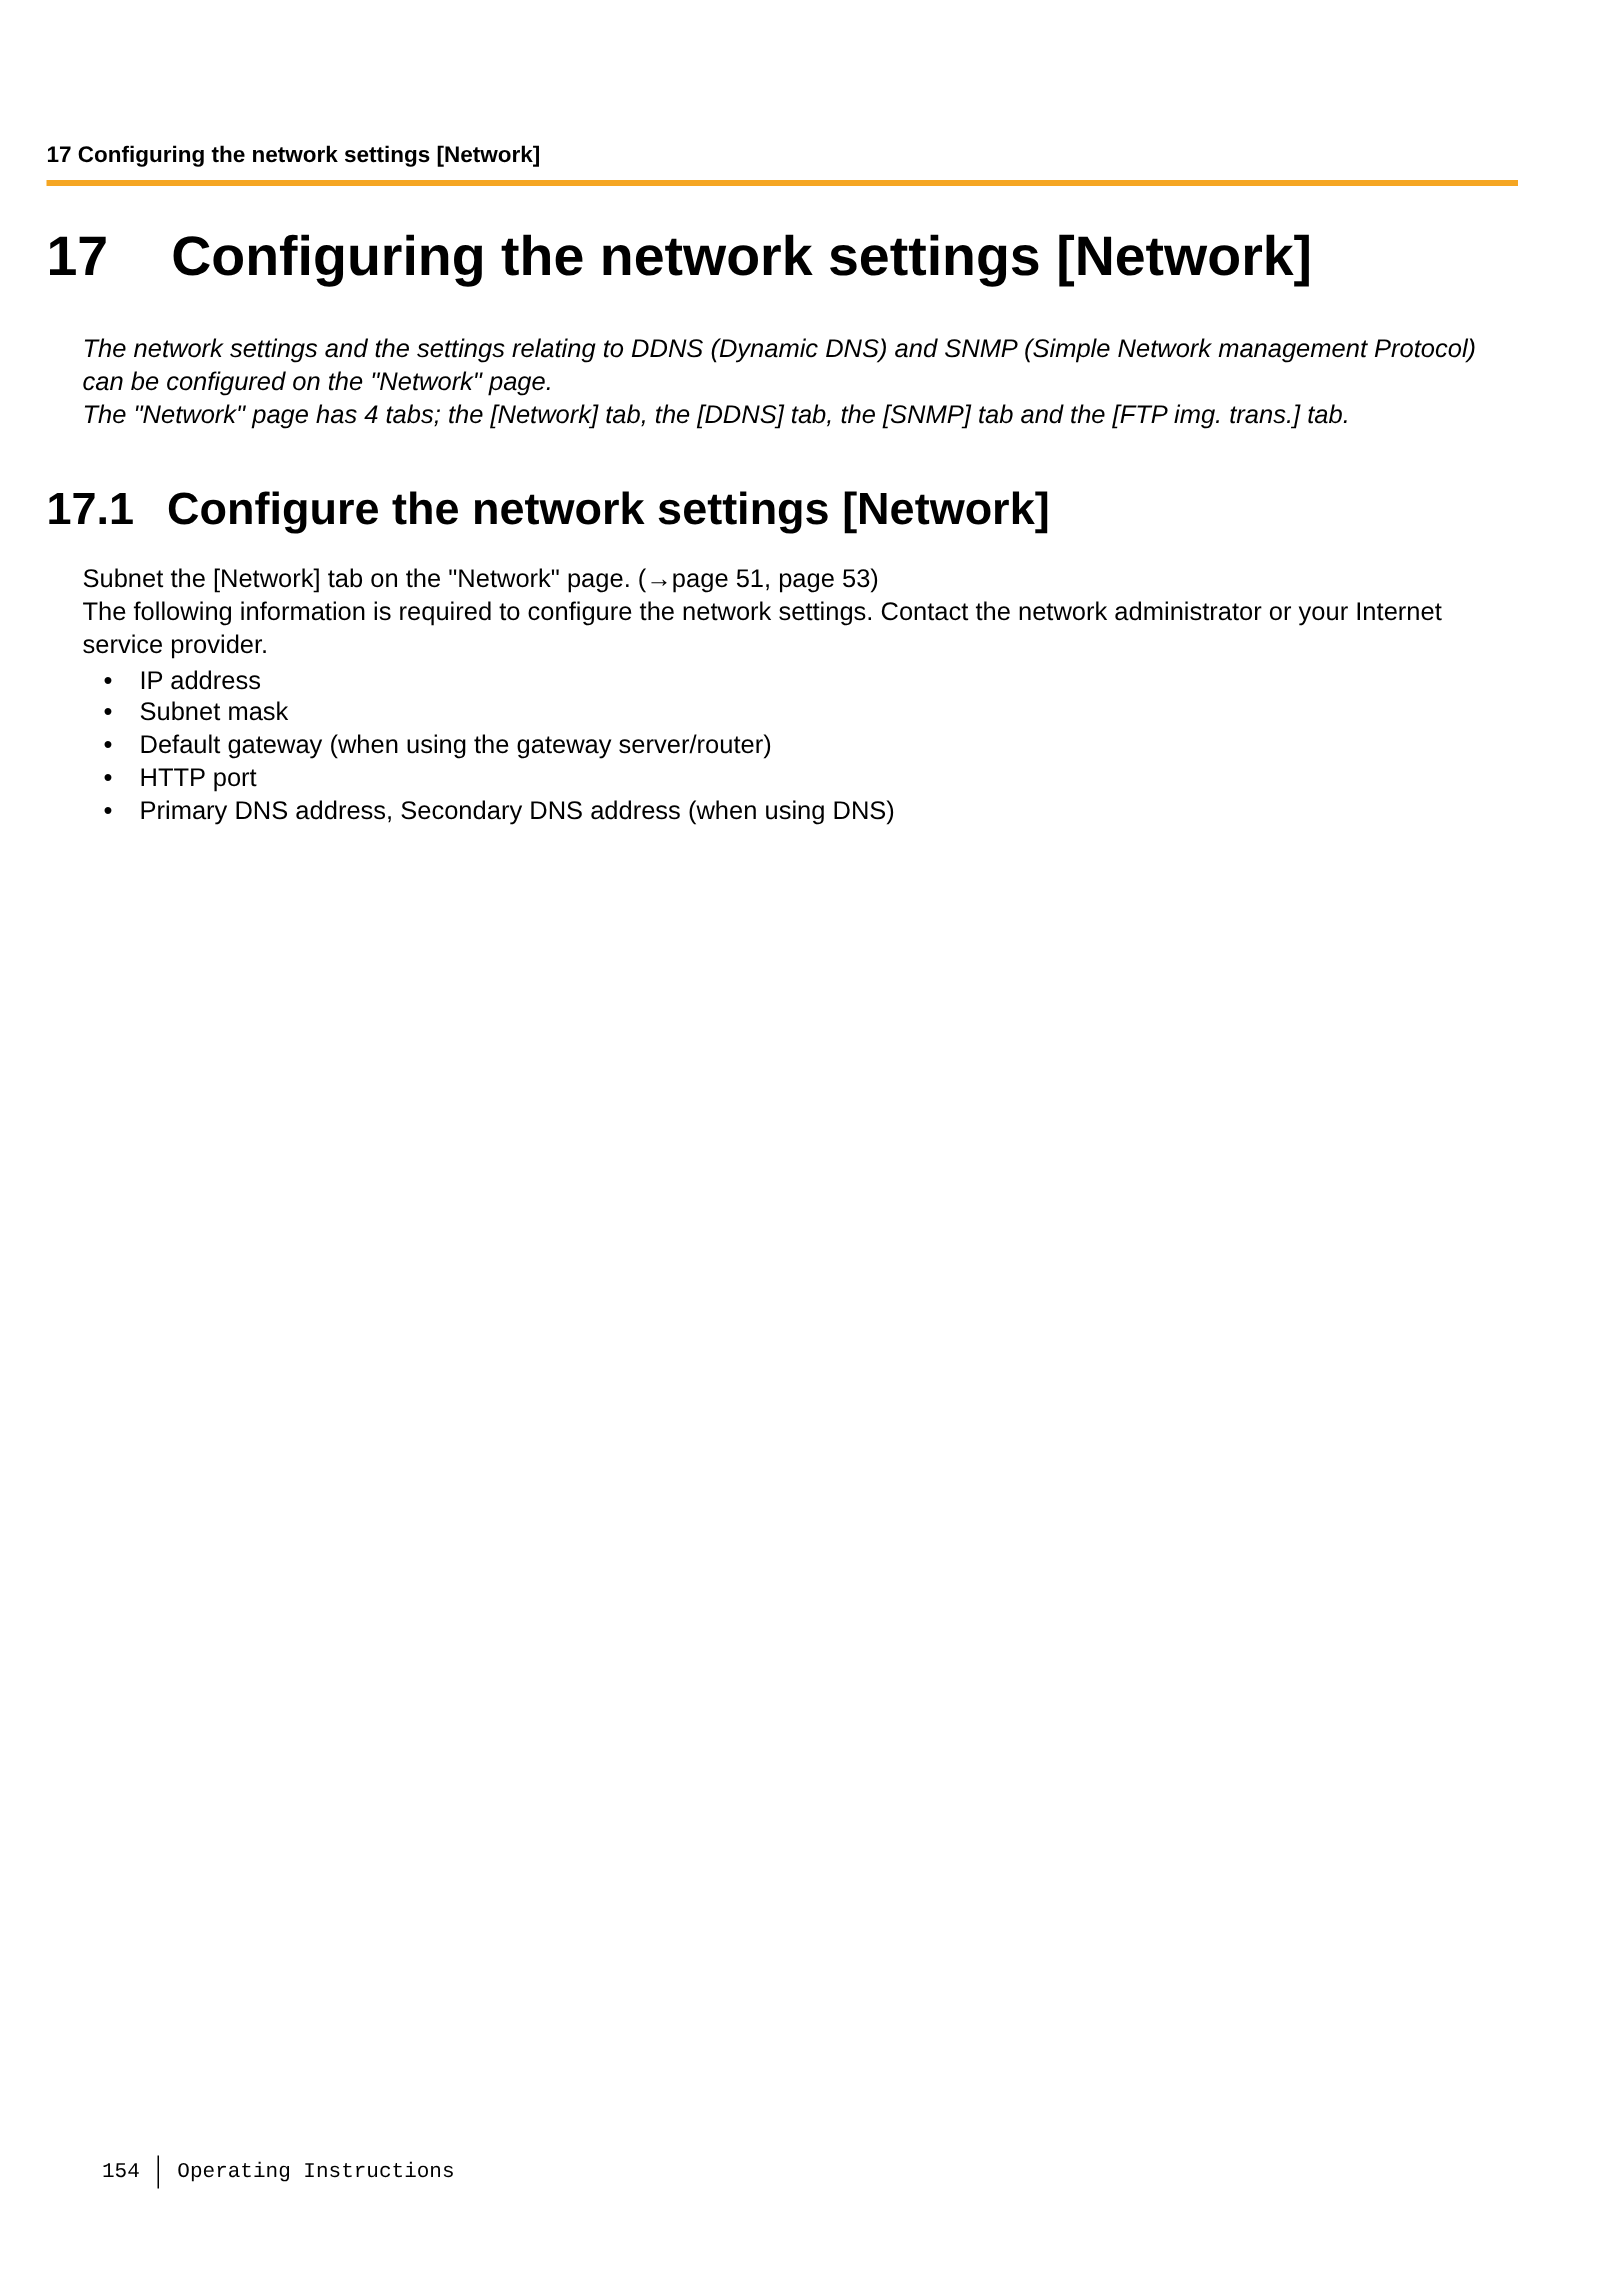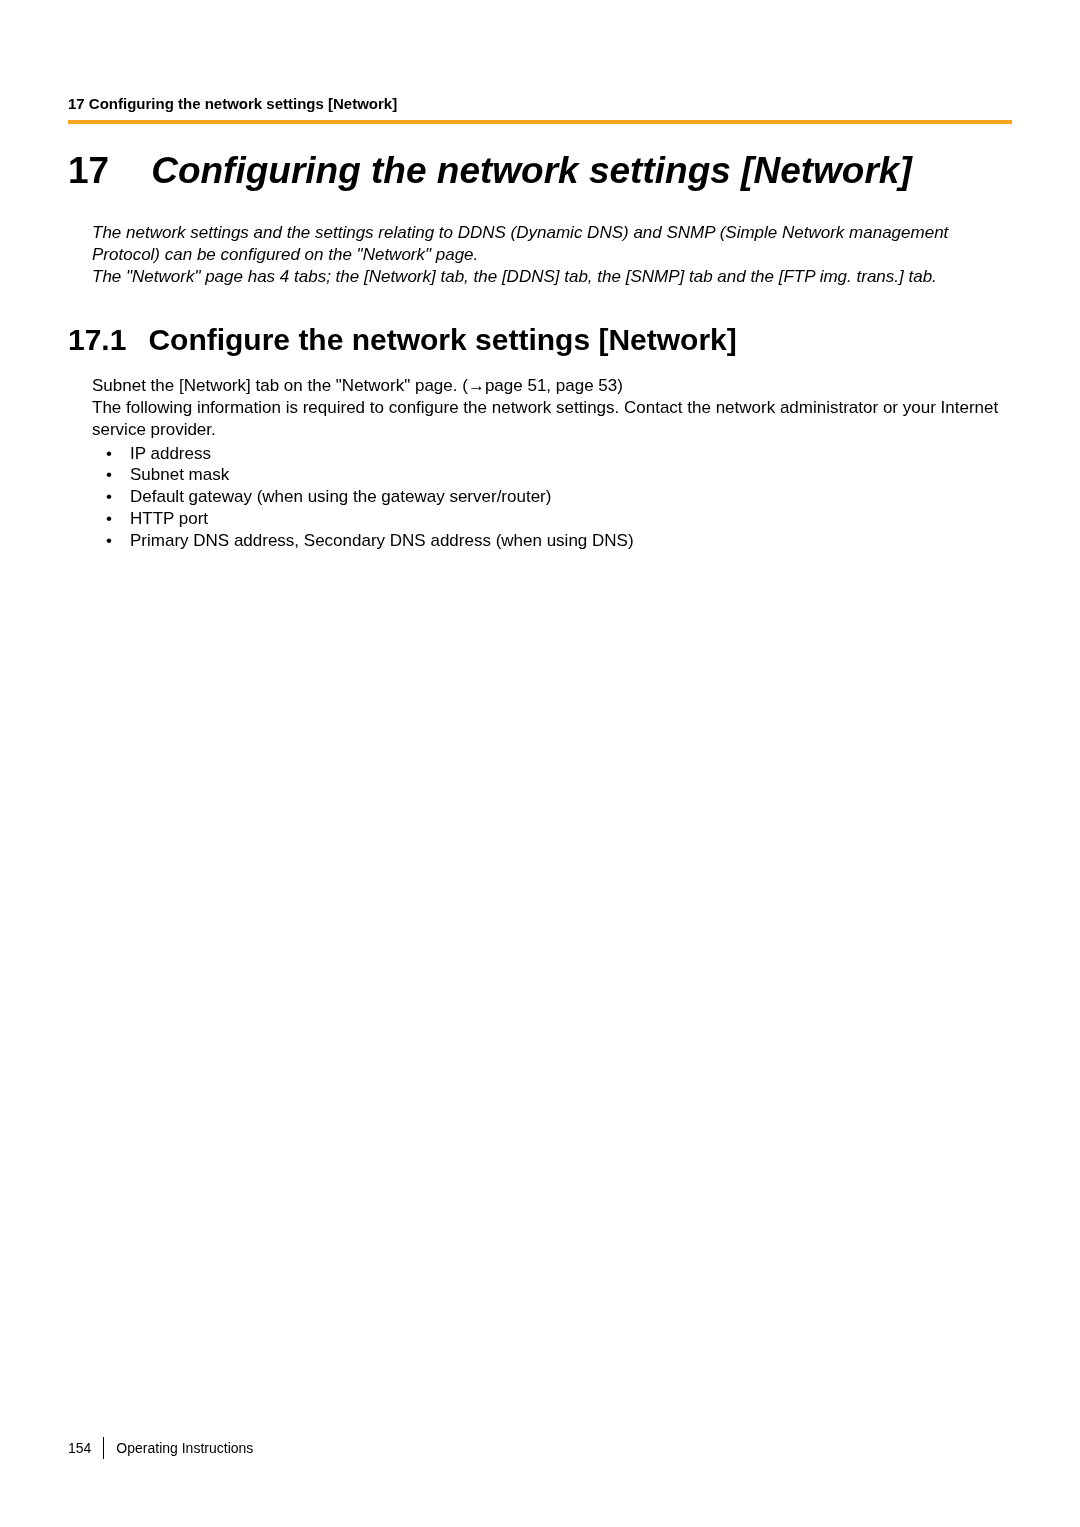--- a/index.html
+++ b/index.html
@@ -9,21 +9,21 @@
     }
     body {
       width: 1080px;
       height: 1527px;
       background: #ffffff;
       font-family: Arial, Helvetica, sans-serif;
       color: #000000;
       position: relative;
     }
     .page {
-      padding: 95px 68px 60px 68px;
+      padding: 95px 68px 60px 31px;
     }
     .running-head {
       font-size: 15px;
       font-weight: bold;
       margin-bottom: 8px;
     }
     .accent-rule {
       height: 4px;
       background: #f5a623;
       margin-bottom: 26px;
@@ -33,21 +33,20 @@
       font-weight: bold;
       margin-bottom: 30px;
       display: flex;
       gap: 42px;
     }
     .chapter-num {
       flex: 0 0 auto;
     }
     .chapter-text {
       flex: 1 1 auto;
-      font-style: italic;
     }
     .intro-para {
       font-size: 17px;
       line-height: 1.28;
       margin-left: 24px;
       margin-bottom: 36px;
       font-style: italic;
     }
     .section-title {
       font-size: 30px;
@@ -84,20 +83,21 @@
       top: 0;
     }
     .footer {
       position: absolute;
       bottom: 68px;
       left: 68px;
       display: flex;
       align-items: center;
       gap: 12px;
       font-size: 14px;
+      font-family: Liberation Mono, monospace;
     }
     .footer-page {
       padding-right: 12px;
       border-right: 1px solid #000;
       line-height: 1.6;
     }
     .arrow {
       font-family: Arial, sans-serif;
     }
   </style>

